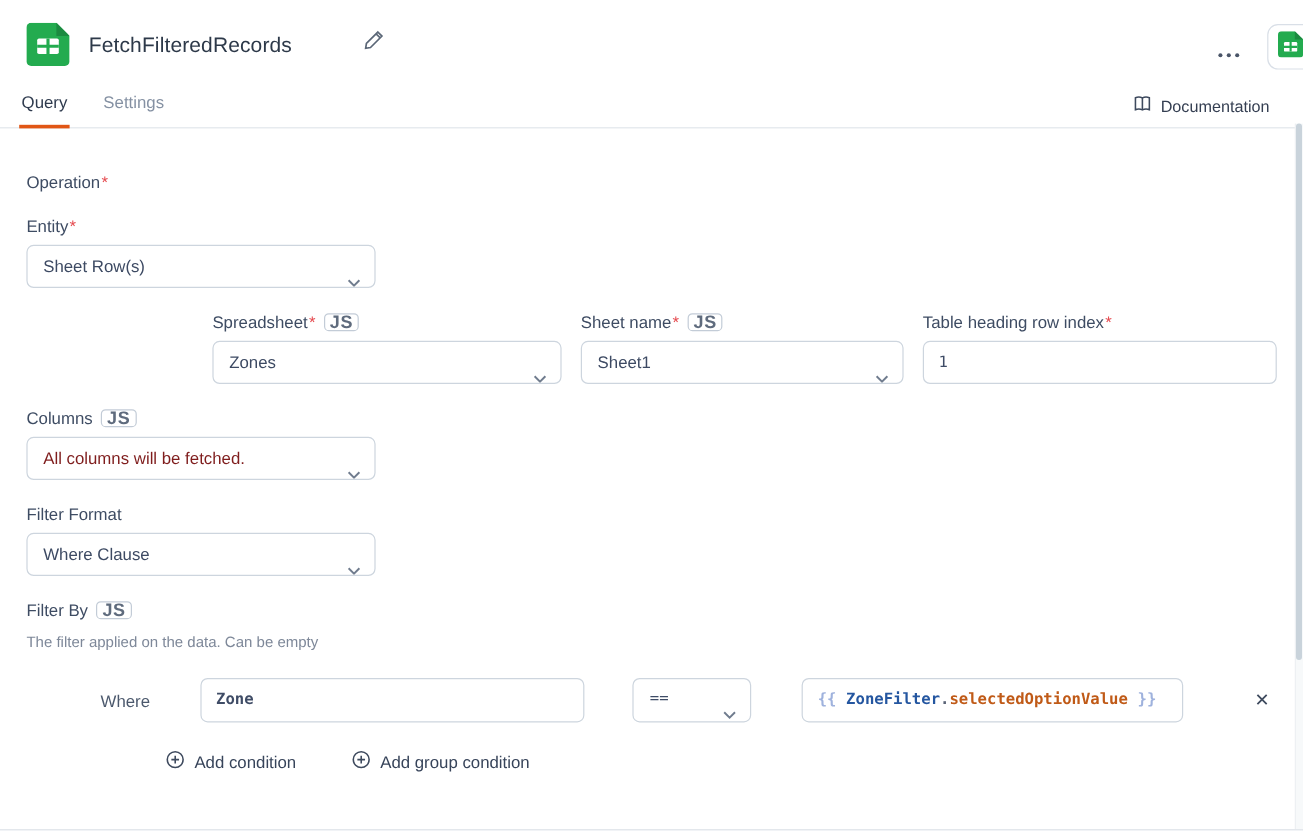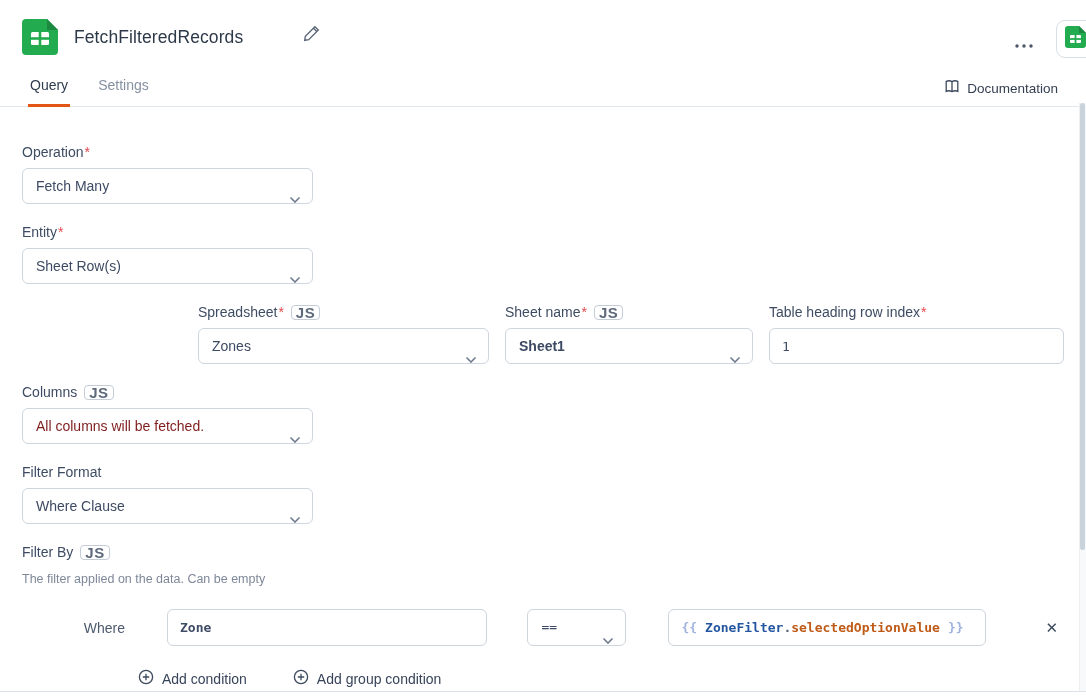--- a/index.html
+++ b/index.html
@@ -16,21 +16,21 @@
   .edit-btn { margin-left:58px; margin-top:-4px; cursor:pointer; background:none; border:none; padding:2px; }
   .more-btn { position:absolute; right:48px; top:33px; background:none; border:none; cursor:pointer; padding:4px; }
   .corner-box {
     position:absolute; right:-12px; top:20px; width:42px; height:38px;
     border:1px solid #d9dfe7; border-radius:9px; background:#fff;
     display:flex; align-items:center; padding-left:8px;
   }
   
   .tabbar {
     display:flex; align-items:flex-end; justify-content:space-between;
-    margin-top:16px; border-bottom:1px solid #e2e7ec; padding:0 28px 0 28px;
+    margin-top:16px; border-bottom:1px solid #e2e7ec; padding:0 28px 0 16px;
   }
   .tabs { display:flex; gap:26px; }
   .tab {
     font-size:14px; color:#8591a3; padding:6px 2px 11px 2px; cursor:pointer;
     border-bottom:3px solid transparent; margin-bottom:-1px;
   }
   .tab.active { color:#2f3b4e; border-bottom-color:#e15615; }
   .doc-link { display:flex; align-items:center; gap:7px; padding-bottom:9px; cursor:pointer; color:#353f52; font-size:13.5px; }
   
   .form { padding:37px 22px 0 22px; }
@@ -46,21 +46,21 @@
     height:36px; border:1px solid #cdd5de; border-radius:6px; background:#fff;
     font-size:14px; color:#3d4a63;
   }
   .select { position:relative; width:291px; padding:0 32px 0 13px; line-height:34px; cursor:pointer; white-space:nowrap; overflow:hidden; }
   .select .chev { position:absolute; right:11px; top:13px; }
   .select .placeholder { color:#7f1d1d; }
   .text-input { width:295px; padding:0 12px; font-family:"DejaVu Sans Mono", monospace; font-size:13px; color:#3f4c66; outline:none; }
   .row3 { display:flex; gap:16px;justify-content:flex-end; }
   .row3 .col { margin-bottom:20px; }
   .row3 .col .select { width:291px; }
-  .row3 .col.mid .select { width:248px;font-weight:bold; }
+  .row3 .col.mid .select { width:269px; }
   .helper { font-size:12.5px; color:#7e8899; margin-top:12px; }
   
   .where-row { display:flex; align-items:center; margin:23px 0 0 48px;gap:35px; }
   .where-label { width:62px; text-align:right; padding-right:7px; font-size:14px; color:#4c596d; flex:0 0 auto; }
   .where-col-input { width:383px; height:37px; font-weight:bold; }
   .op-select { width:110px; height:37px; margin-left:5px; font-family:"DejaVu Sans Mono", monospace; font-size:13px; color:#3f4c66; }
   .op-select .chev { top:14px; }
   .code-input {
     width:380px; height:37px; margin-left:7px; display:flex; align-items:center; padding:0 12px;
     font-family:"DejaVu Sans Mono", monospace; font-size:13px; font-weight:600; white-space:nowrap; overflow:hidden;
@@ -137,28 +137,20 @@
   </div>
 </div>
 
 <div class="form">
 
   <div class="field">
     <div class="field-label">
       <span>Operation</span>
         <span class="req">*</span>
     </div>
-    <div class="select">
-      <span>Fetch Many</span>
-      <span class="chev">
-        <svg width="12" height="8" viewBox="0 0 12 8" fill="none" stroke="#707c8e" stroke-width="1.6">
-            <path d="M1.5 1.5 L6 6 L10.5 1.5"></path>
-          </svg>
-      </span>
-    </div>
   </div>
 
   <div class="field">
     <div class="field-label">
       <span>Entity</span>
         <span class="req">*</span>
     </div>
     <div class="select">
       <span>Sheet Row(s)</span>
       <span class="chev">

